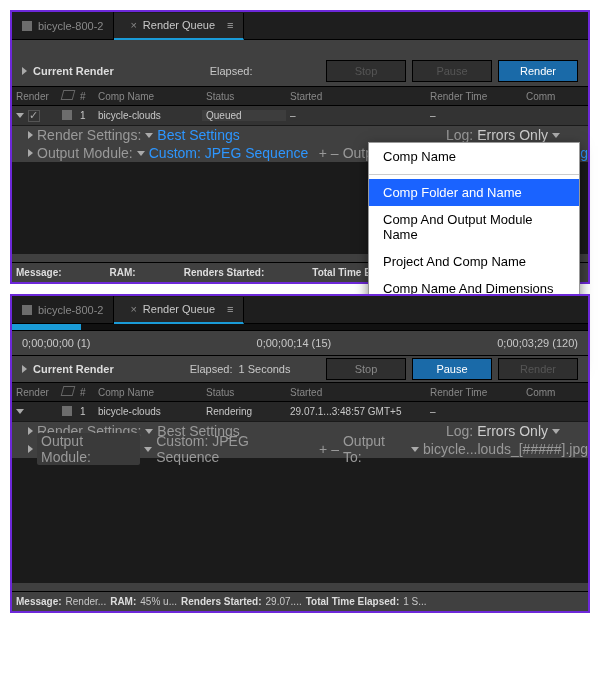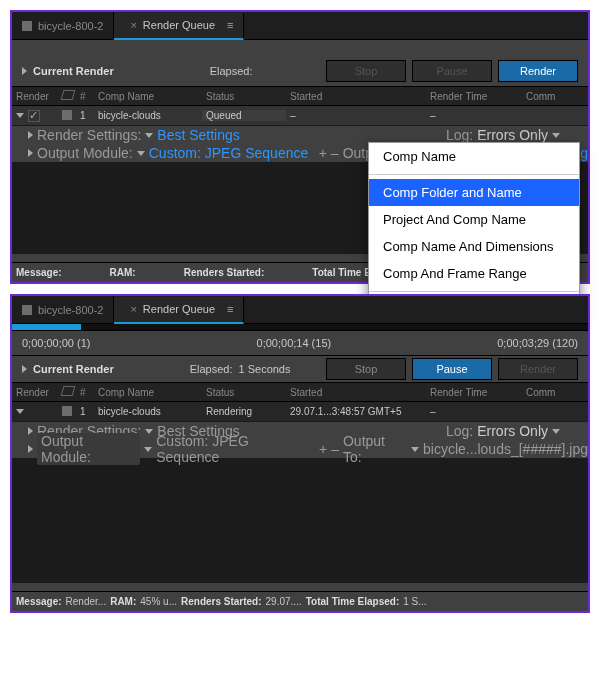--- a/index.html
+++ b/index.html
@@ -188,20 +188,21 @@
       <span style="width:40px"></span>
     <b>Renders Started:</b>
       <span style="width:40px"></span>
     <b>Total Time Elapsed:</b>
   </div>
 
   <div class="popup">
     <div class="item">Comp Name</div>
     <hr>
     <div class="item hi">Comp Folder and Name</div>
+    <div class="item">Comp And Output Module Name</div>
     <div class="item">Project And Comp Name</div>
     <div class="item">Comp Name And Dimensions</div>
     <div class="item">Comp And Frame Range</div>
     <hr>
     <div class="item">Custom...</div>
   </div>
 </div>
 
 <div class="panel">
   <div class="tabbar">

